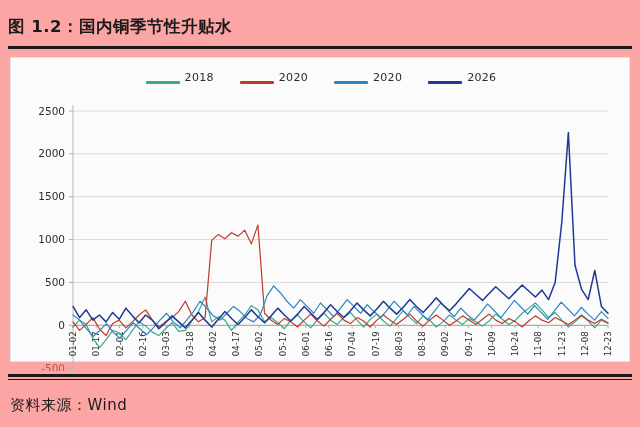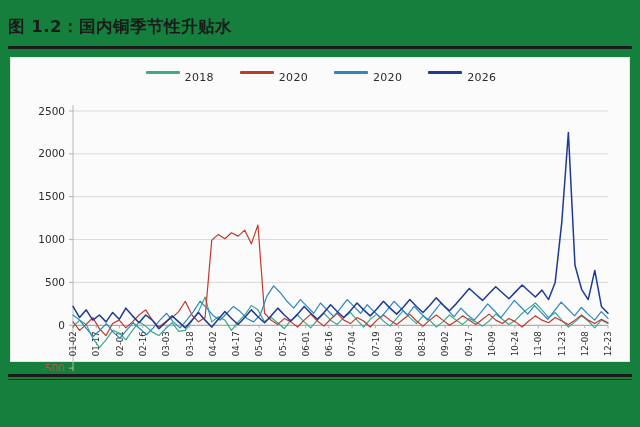--- a/index.html
+++ b/index.html
@@ -11,21 +11,21 @@
     width: 640px;
     height: 427px;
     font-family: "Liberation Sans", sans-serif;
     overflow: hidden;
     position: relative;
   }
   .page {
     width: 640px;
     height: 427px;
     position: relative;
-    background: #15803d;
+    background: #fca5a5;
     box-sizing: border-box;
   }
 
   
   .title-row {
     position: absolute;
     left: 8px;
     top: 10px;
     width: 624px;
     height: 34px;
@@ -67,21 +67,21 @@
     top: 9px;
     width: 620px;
     height: 20px;
     display: flex;
     justify-content: center;
     align-items: center;
     gap: 26px;
   }
   .legend-item {
     display: flex;
-    align-items: flex-start;
+    align-items: flex-end;
     gap: 5px;
   }
   .legend-swatch {
     display: block;
     width: 34px;
     height: 3px;
     border-radius: 1px;
   }
   .legend-label {
     font-family: "DejaVu Sans", sans-serif;
@@ -255,14 +255,17 @@
           </g>
           <rect x="62" y="33" width="535" height="312" fill="none"></rect>
         </svg>
     </div>
 
   </div>
 
   <div class="rule-bottom"></div>
   <div class="rule-bottom2"></div>
 
+  <div class="source-row">
+    <span class="source-text">资料来源：Wind</span>
+  </div>
 
 </div>
 
 </body></html>

